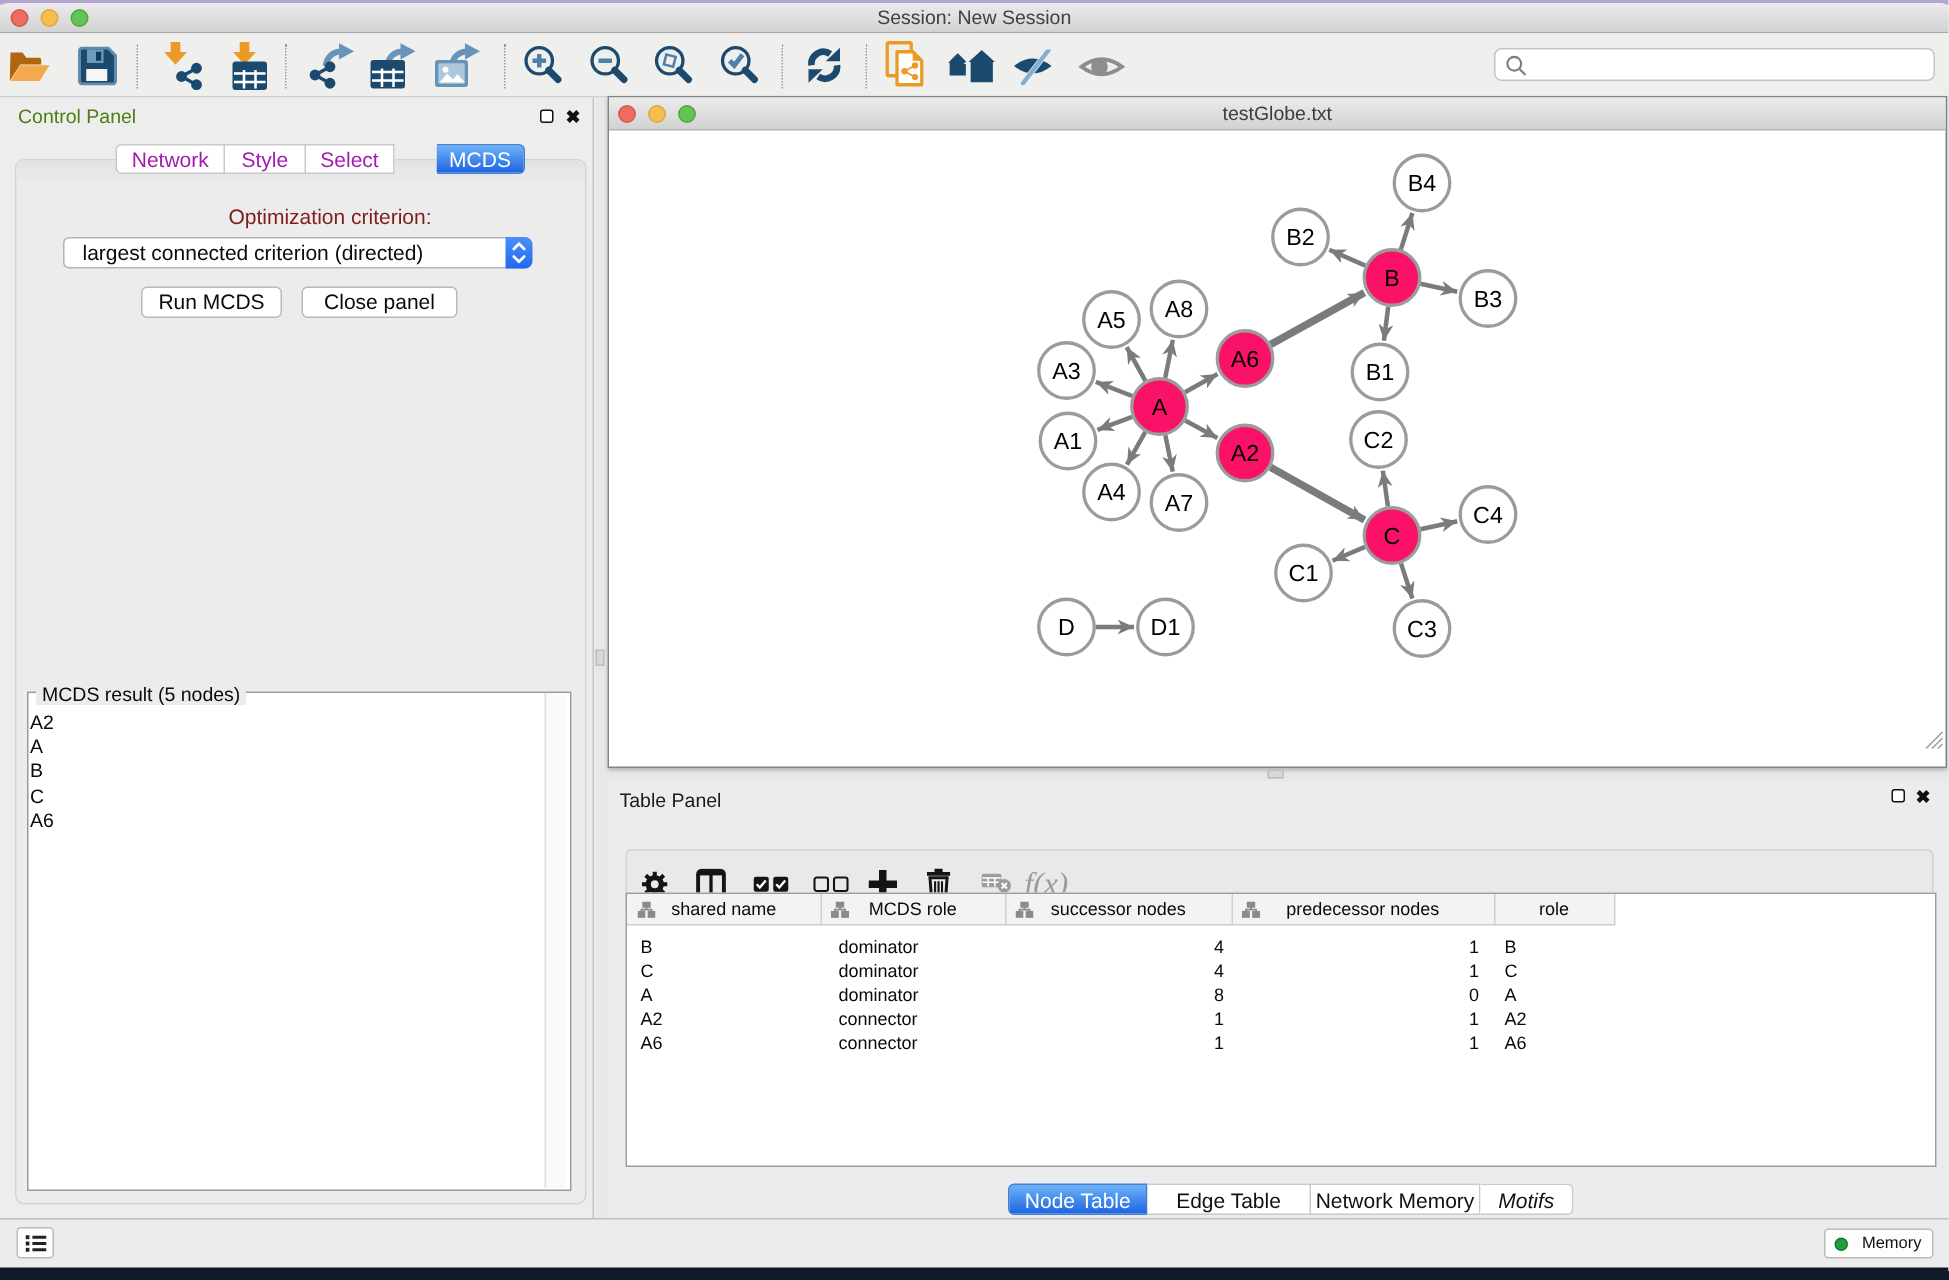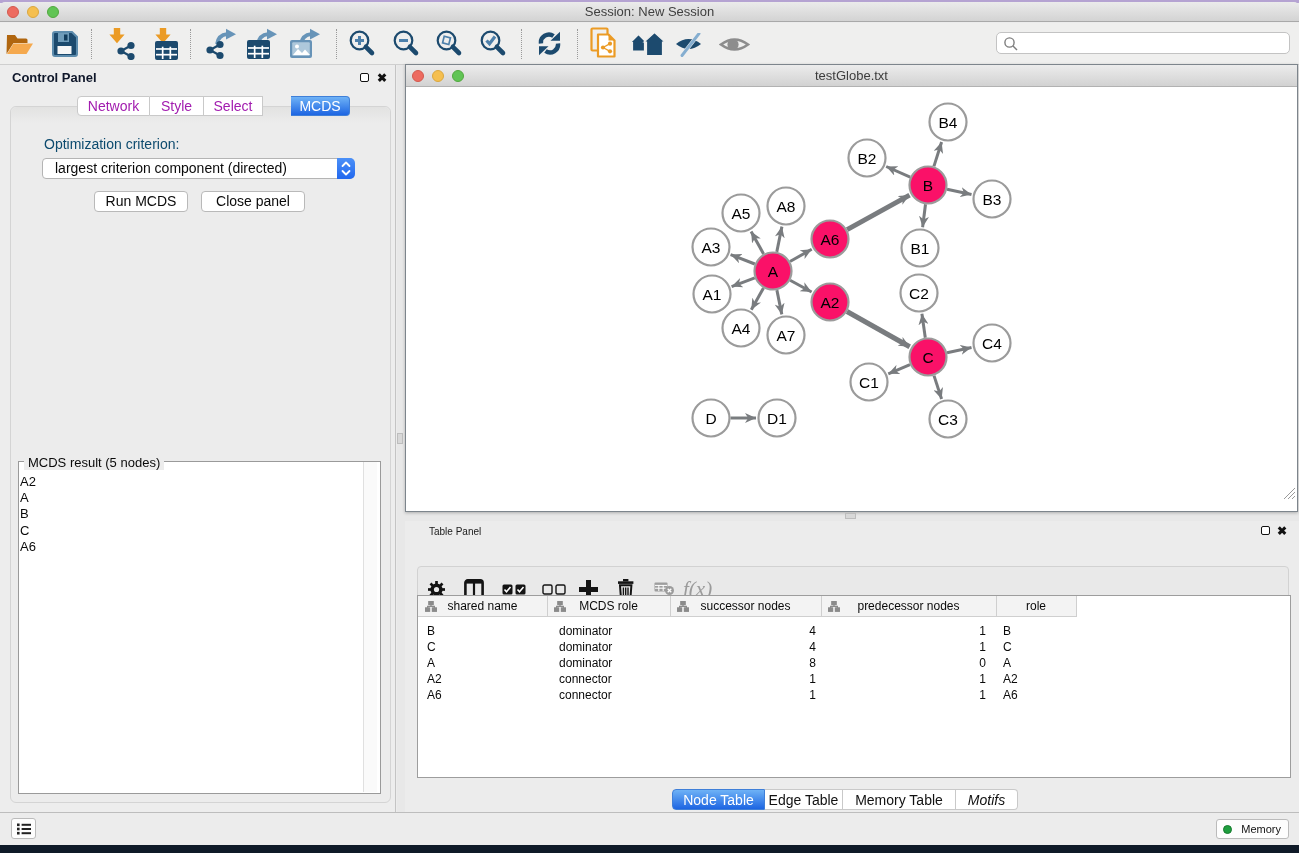--- a/index.html
+++ b/index.html
@@ -12,32 +12,32 @@
   background:linear-gradient(#ebebeb,#d3d3d3); border-bottom:1px solid #a9a9a9;
   border-radius:5px 5px 0 0; }
 #titlebar .title { width:100%; text-align:center; font-size:13px; color:#404040; line-height:20px; }
 .tl { position:absolute; width:12px; height:12px; border-radius:50%; top:4px; }
 #toolbar { left:0; top:23px; width:1299px; height:42px; background:#efefee; border-bottom:1px solid #cfcfcf; }
 .tsep { position:absolute; top:6px; height:30px; width:0; border-left:1px dotted #9a9a9a; }
 #searchbox { left:996px; top:9px; width:294px; height:22px; background:#fff;
   border:1px solid #c3c3c3; border-radius:5px; }
 
 #cp { left:0; top:65px; width:396px; height:747px; background:#ededed; border-right:1px solid #c4c4c4; }
-#cpTitle { left:12px; top:70px; font-size:13px; color:#0f172a;font-weight:bold; }
+#cpTitle { left:12px; top:70px; font-size:13px; color:#4d7c0f; }
 .winbtn-sq { width:9px; height:9px; border:1.6px solid #111; border-radius:2px; background:#fff; }
 .winbtn-x { font-size:12px; font-weight:bold; color:#111; line-height:10px; }
 #cpTabs { left:77px; top:96px; height:20px; display:flex; }
 .cptab { height:20px; line-height:19px; font-size:14px; color:#a21caf; background:#fff;
   border:1px solid #c9c9c9; border-left:none; text-align:center; }
 .cptab.first { border-left:1px solid #c9c9c9; border-radius:4px 0 0 4px; }
 .cptab.sel { background:linear-gradient(#6eb2f6,#1d65e2); color:#fff; border-color:#3f7fd8;
   border-radius:0 4px 4px 0;margin-left:28px; }
 #cpPanel { left:10px; top:106px; width:381px; height:697px; background:#ececec;
   border:1px solid #d4d4d4; border-radius:6px 6px 6px 6px; }
-#optLabel { left:0; top:136px; width:396px; font-size:14px; color:#0c4a6e;padding-left:44px; }
+#optLabel { left:0; top:136px; width:396px; text-align:center; font-size:14px; color:#7f1d1d;padding-left:44px; }
 #dropdown { left:42px; top:158px; width:312px; height:21px; background:#fff;
   border:1px solid #b4b4b4; border-radius:4px; font-size:14px; color:#0a0a0a; line-height:19px;
   padding-left:12px; }
 #ddspin { left:337px; top:158px; width:18px; height:21px; border-radius:0 4px 4px 0;
   background:linear-gradient(#4b90f8,#2268ee); border-radius:0 5px 5px 0;}
 .btn { height:21px; background:#fff; border:1px solid #b9b9b9; border-radius:4px;
   font-size:14px; color:#0a0a0a; text-align:center; line-height:19px; }
 #btnRun { left:94px; top:191px; width:94px; }
 #btnClose { left:201px; top:191px; width:104px; }
 #mcdsBox { left:18px; top:461px; width:363px; height:333px; border:1px solid #9a9a9a; background:#fff; }
@@ -47,21 +47,21 @@
 
 #desk { left:397px; top:65px; width:902px; height:747px; background:#e8e8e8; }
 
 #netwin { left:405px; top:64px; width:893px; height:448px; background:#fff;
   border:1px solid #7d858c; box-shadow:0 1px 3px rgba(0,0,0,.25); }
 #nettitle { left:0; top:0; width:891px; height:22px; background:linear-gradient(#ececec,#d2d2d2);
   border-bottom:1px solid #b2b2b2; }
 #nettitle .title { width:100%; text-align:center; font-size:13px; color:#3c3c3c; line-height:22px; }
 
 #tp { left:405px; top:521px; width:894px; height:291px; background:#ececec; }
-#tpTitle { left:24px; top:5px; font-size:10px; color:#1a1a1a; }
+#tpTitle { left:8px; top:5px; font-size:13px; color:#1a1a1a; }
 #tpToolbar { left:12px; top:45px; width:872px; height:44px; background:#e9e9e9;
   border:1px solid #d2d2d2; border-radius:4px; }
 #tpTable { left:12px; top:74px; width:874px; height:183px; background:#fff; border:1px solid #9d9d9d; }
 #tpTabs { left:267px; top:268px; height:21px; display:flex; }
 .tptab { height:21px; line-height:20px; font-size:14px; color:#111; background:#fff;
   border:1px solid #c9c9c9; border-left:none; text-align:center; }
 .tptab.sel { background:linear-gradient(#6eb2f6,#1d65e2); color:#fff; border:1px solid #3f7fd8;
   border-radius:4px 0 0 4px; }
 .tptab.last { border-radius:0 4px 4px 0; }
 
@@ -220,21 +220,21 @@
 <div class="abs winbtn-x" style="left:377px;top:73px;">✖</div>
 <div class="abs" id="cpPanel"></div>
 <div class="abs" style="left:11px;top:107px;width:379px;height:16px;background:linear-gradient(#e2e2e1,#ececec);border-radius:6px 6px 0 0;"></div>
 <div class="abs" id="cpTabs">
   <div class="cptab first" style="width:73px;">Network</div>
     <div class="cptab" style="width:54px;">Style</div>
     <div class="cptab" style="width:59px;">Select</div>
     <div class="cptab sel" style="width:59px;">MCDS</div>
 </div>
 <div class="abs" id="optLabel">Optimization criterion:</div>
-<div class="abs" id="dropdown">largest criterion component (directed)</div>
+<div class="abs" id="dropdown">largest connected criterion (directed)</div>
 <div class="abs" id="ddspin">
     <svg class="abs" style="left:4px;top:3px;" width="10" height="15" viewBox="0 0 10 15">
       <path d="M1.5,5 L5,1.5 L8.5,5" fill="none" stroke="#fff" stroke-width="1.8" stroke-linecap="round" stroke-linejoin="round"></path>
       <path d="M1.5,10 L5,13.5 L8.5,10" fill="none" stroke="#fff" stroke-width="1.8" stroke-linecap="round" stroke-linejoin="round"></path>
     </svg>
   </div>
 <div class="abs btn" id="btnRun">Run MCDS</div>
 <div class="abs btn" id="btnClose">Close panel</div>
 <div class="abs" id="mcdsBox"></div>
 <div class="abs" id="mcdsLegend">MCDS result (5 nodes)</div>
@@ -455,22 +455,22 @@
     <div class="td" style="left:403px;top:75px;width:165px;text-align:right;">1</div>
     <div class="td" style="left:585px;top:75px;">A2</div>
     <div class="td" style="left:9px;top:91px;">A6</div>
     <div class="td" style="left:141px;top:91px;">connector</div>
     <div class="td" style="left:252px;top:91px;width:146px;text-align:right;">1</div>
     <div class="td" style="left:403px;top:91px;width:165px;text-align:right;">1</div>
     <div class="td" style="left:585px;top:91px;">A6</div>
     </div>
   <div class="abs" id="tpTabs">
     <div class="tptab sel" style="width:93px;">Node Table</div>
-      <div class="tptab" style="width:78px;">Edge Table</div>
-      <div class="tptab" style="width:113px;">Memory Table</div>
+      <div class="tptab" style="width:109px;">Edge Table</div>
+      <div class="tptab" style="width:113px;">Network Memory</div>
       <div class="tptab last" style="width:62px;font-style:italic;">Motifs</div>
   </div>
 </div>
 
 <div class="abs" style="left:397px;top:433px;width:6px;height:11px;background:#d8d8d8;border:1px solid #bdbdbd;"></div>
 <div class="abs" style="left:845px;top:513px;width:11px;height:6px;background:#d8d8d8;border:1px solid #bdbdbd;"></div>
 <div class="abs" id="status"></div>
 <div class="abs" id="statusBtn">
     <svg class="abs" style="left:5px;top:4px;" width="14" height="12" viewBox="0 0 14 12">
       <g fill="#222">

